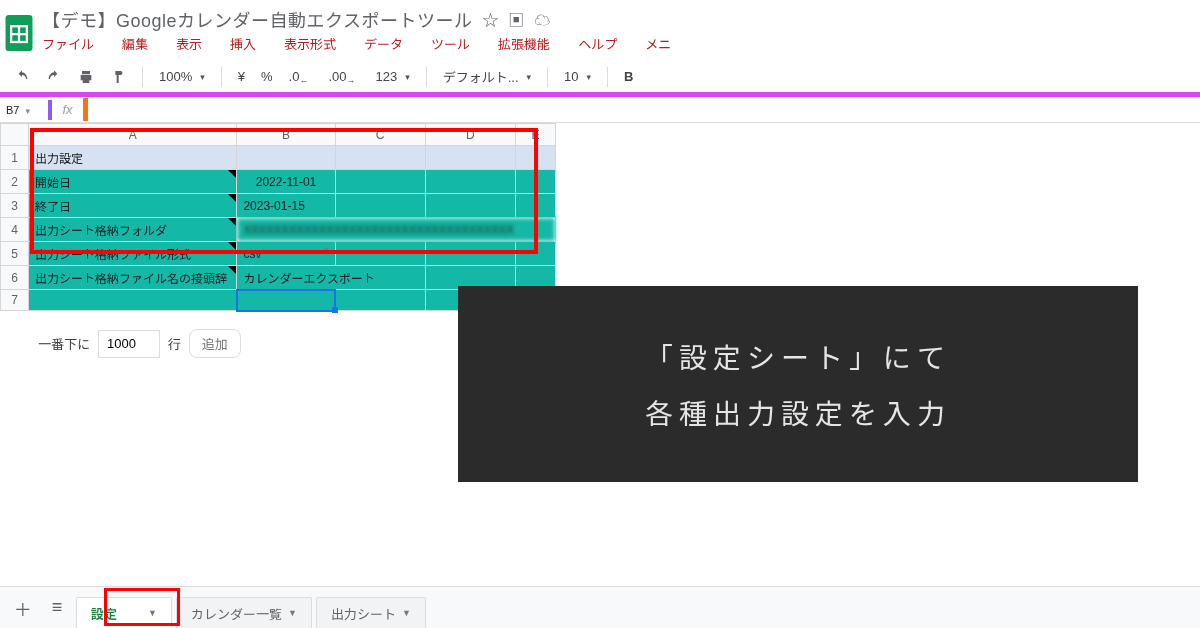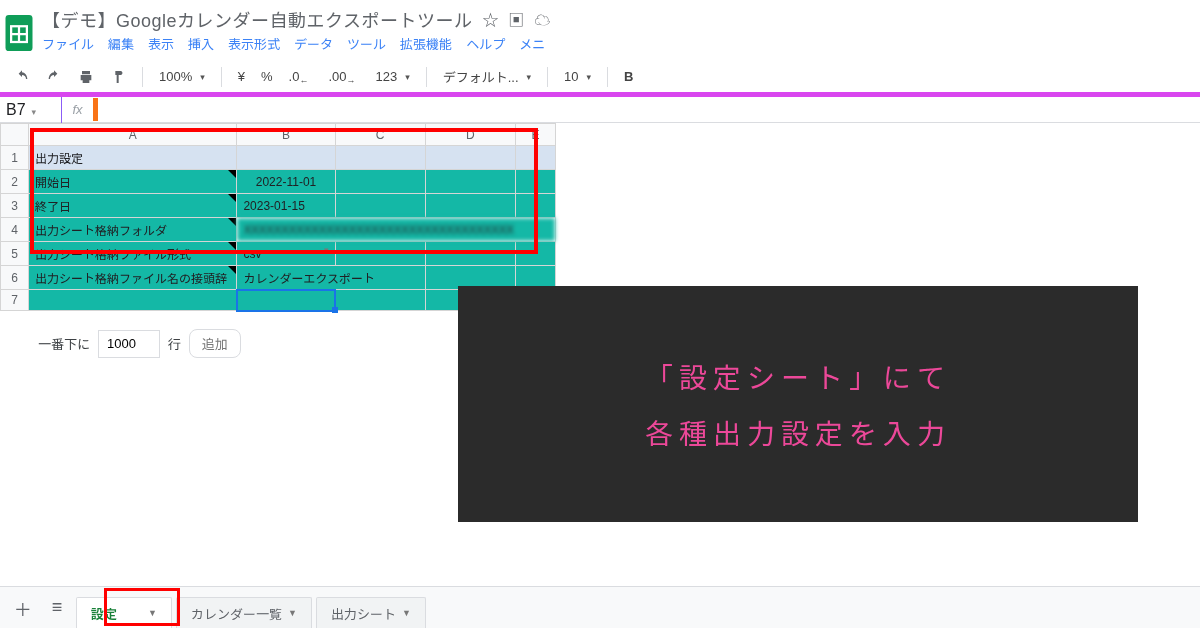--- a/index.html
+++ b/index.html
@@ -8,33 +8,33 @@
   
   .titlebar { display: flex; align-items: center; padding: 6px 8px 2px 4px; gap: 8px; }
   .logo { width: 30px; height: 40px; display: flex; align-items: center; justify-content: center; }
   .logo svg { width: 28px; height: 36px; }
   .title-col { display: flex; flex-direction: column; }
   .title-row1 { display: flex; align-items: center; gap: 10px; }
   .doc-title { font-size: 18px; color: #5f6368; letter-spacing: .5px; }
   .title-icons { display: flex; gap: 10px; color: #5f6368; }
   .title-icons span { font-size: 16px; }
 
-  .menubar { display: flex; gap: 14px; padding: 2px 0 6px 0; font-size: 13px; color: #3b82f6; }
+  .menubar { display: flex; gap: 28px; padding: 2px 0 6px 0; font-size: 13px; color: #b91c1c; }
   .menubar span { cursor: default; }
 
   
   .toolbar { display: flex; align-items: center; gap: 4px; padding: 4px 8px; border-bottom: 5px solid #d946ef; font-size: 13px; color: #444; height: 36px; }
   .tb-sep { width: 1px; height: 20px; background: #dadce0; margin: 0 6px; }
   .tb-btn { padding: 4px 6px; border-radius: 3px; display: inline-flex; align-items: center; gap: 4px; }
   .tb-drop::after { content: "▾"; font-size: 9px; margin-left: 4px; color: #555; }
   .tb-icon svg { width: 16px; height: 16px; display: block; }
 
   
   .fxbar { display: flex; align-items: center; border-bottom: 1px solid #dadce0; height: 26px; }
-  .namebox { width: 62px; border-right: 1px solid #8b5cf6; padding: 4px 6px; font-size: 16px; }
+  .namebox { width: 52px; border-right: 4px solid #8b5cf6; padding: 4px 6px; font-size: 11px; }
   .namebox::after { content: "▾"; font-size: 9px; margin-left: 6px; color: #888; }
   .fx-label { width: 36px; text-align: center; font-style: italic; color: #9aa0a6; border-right: 5px solid #f97316; padding: 4px 0; }
   .fx-input { flex: 1; padding: 4px 6px; }
 
   
   .sheet-wrap { position: relative; width: 556px; }
   .grid { border-collapse: collapse; table-layout: fixed; width: 100%; }
   .grid th, .grid td { border: 1px solid #d5d5d5; font-size: 12px; padding: 3px 6px; height: 20px; text-align: left; background: #14b8a6; }
   .grid thead th { background: #f8f9fa; color: #5f6368; text-align: center; font-weight: normal; height: 22px; }
   .grid .rowhead { background: #f8f9fa; color: #5f6368; text-align: center; width: 28px; }
@@ -54,21 +54,21 @@
   .blurred { filter: blur(2px); letter-spacing: -0.5px; white-space: nowrap; overflow: hidden; }
 
   .red-frame { position: absolute; top: 128px; left: 30px; width: 508px; height: 126px; border: 4px solid #ff0000; pointer-events: none; }
 
   
   .addrows { display: flex; align-items: center; gap: 8px; padding: 18px 12px 0 38px; font-size: 13px; color: #3c4043; }
   .addrows input { width: 62px; height: 28px; border: 1px solid #dadce0; text-align: left; padding: 0 8px; font-size: 13px; }
   .addrows .add-btn { border: 1px solid #dadce0; border-radius: 8px; padding: 4px 12px; color: #777; }
 
   
-  .callout { position: absolute; right: 62px; top: 286px; width: 680px; height: 236px; background: #2b2b2b; color: #ec4899; display: flex; flex-direction: column; align-items: center; justify-content: center; font-size: 28px; letter-spacing: 6px; gap: 16px; }
+  .callout { position: absolute; right: 62px; top: 286px; width: 680px; height: 196px; background: #2b2b2b; color: #e5e5e5; display: flex; flex-direction: column; align-items: center; justify-content: center; font-size: 28px; letter-spacing: 6px; gap: 16px; }
 
   
   .tabbar { position: absolute; left: 0; right: 0; bottom: 0; height: 42px; border-top: 1px solid #dadce0; background: #f8f9fa; display: flex; align-items: center; gap: 4px; padding: 0 8px; }
   .tabbar .icon-btn { width: 30px; height: 30px; display: flex; align-items: center; justify-content: center; color: #5f6368; font-size: 18px; }
   .sheet-tab { height: 32px; display: inline-flex; align-items: center; gap: 6px; padding: 0 14px; background: #fff; border: 1px solid #dadce0; border-bottom: none; border-radius: 2px 2px 0 0; margin-top: 10px; font-size: 13px; color: #3c4043; }
   .sheet-tab .tab-arrow { font-size: 9px; color: #777; }
   .sheet-tab.inactive { background: #f1f3f4; color: #5f6368; }
   .sheet-tab.active { color: #188038; font-weight: 600; gap: 31px; }
   .tab-highlight { position: absolute; bottom: 2px; left: 104px; width: 76px; height: 38px; border: 3px solid #ff0000; pointer-events: none; }
 </style>

